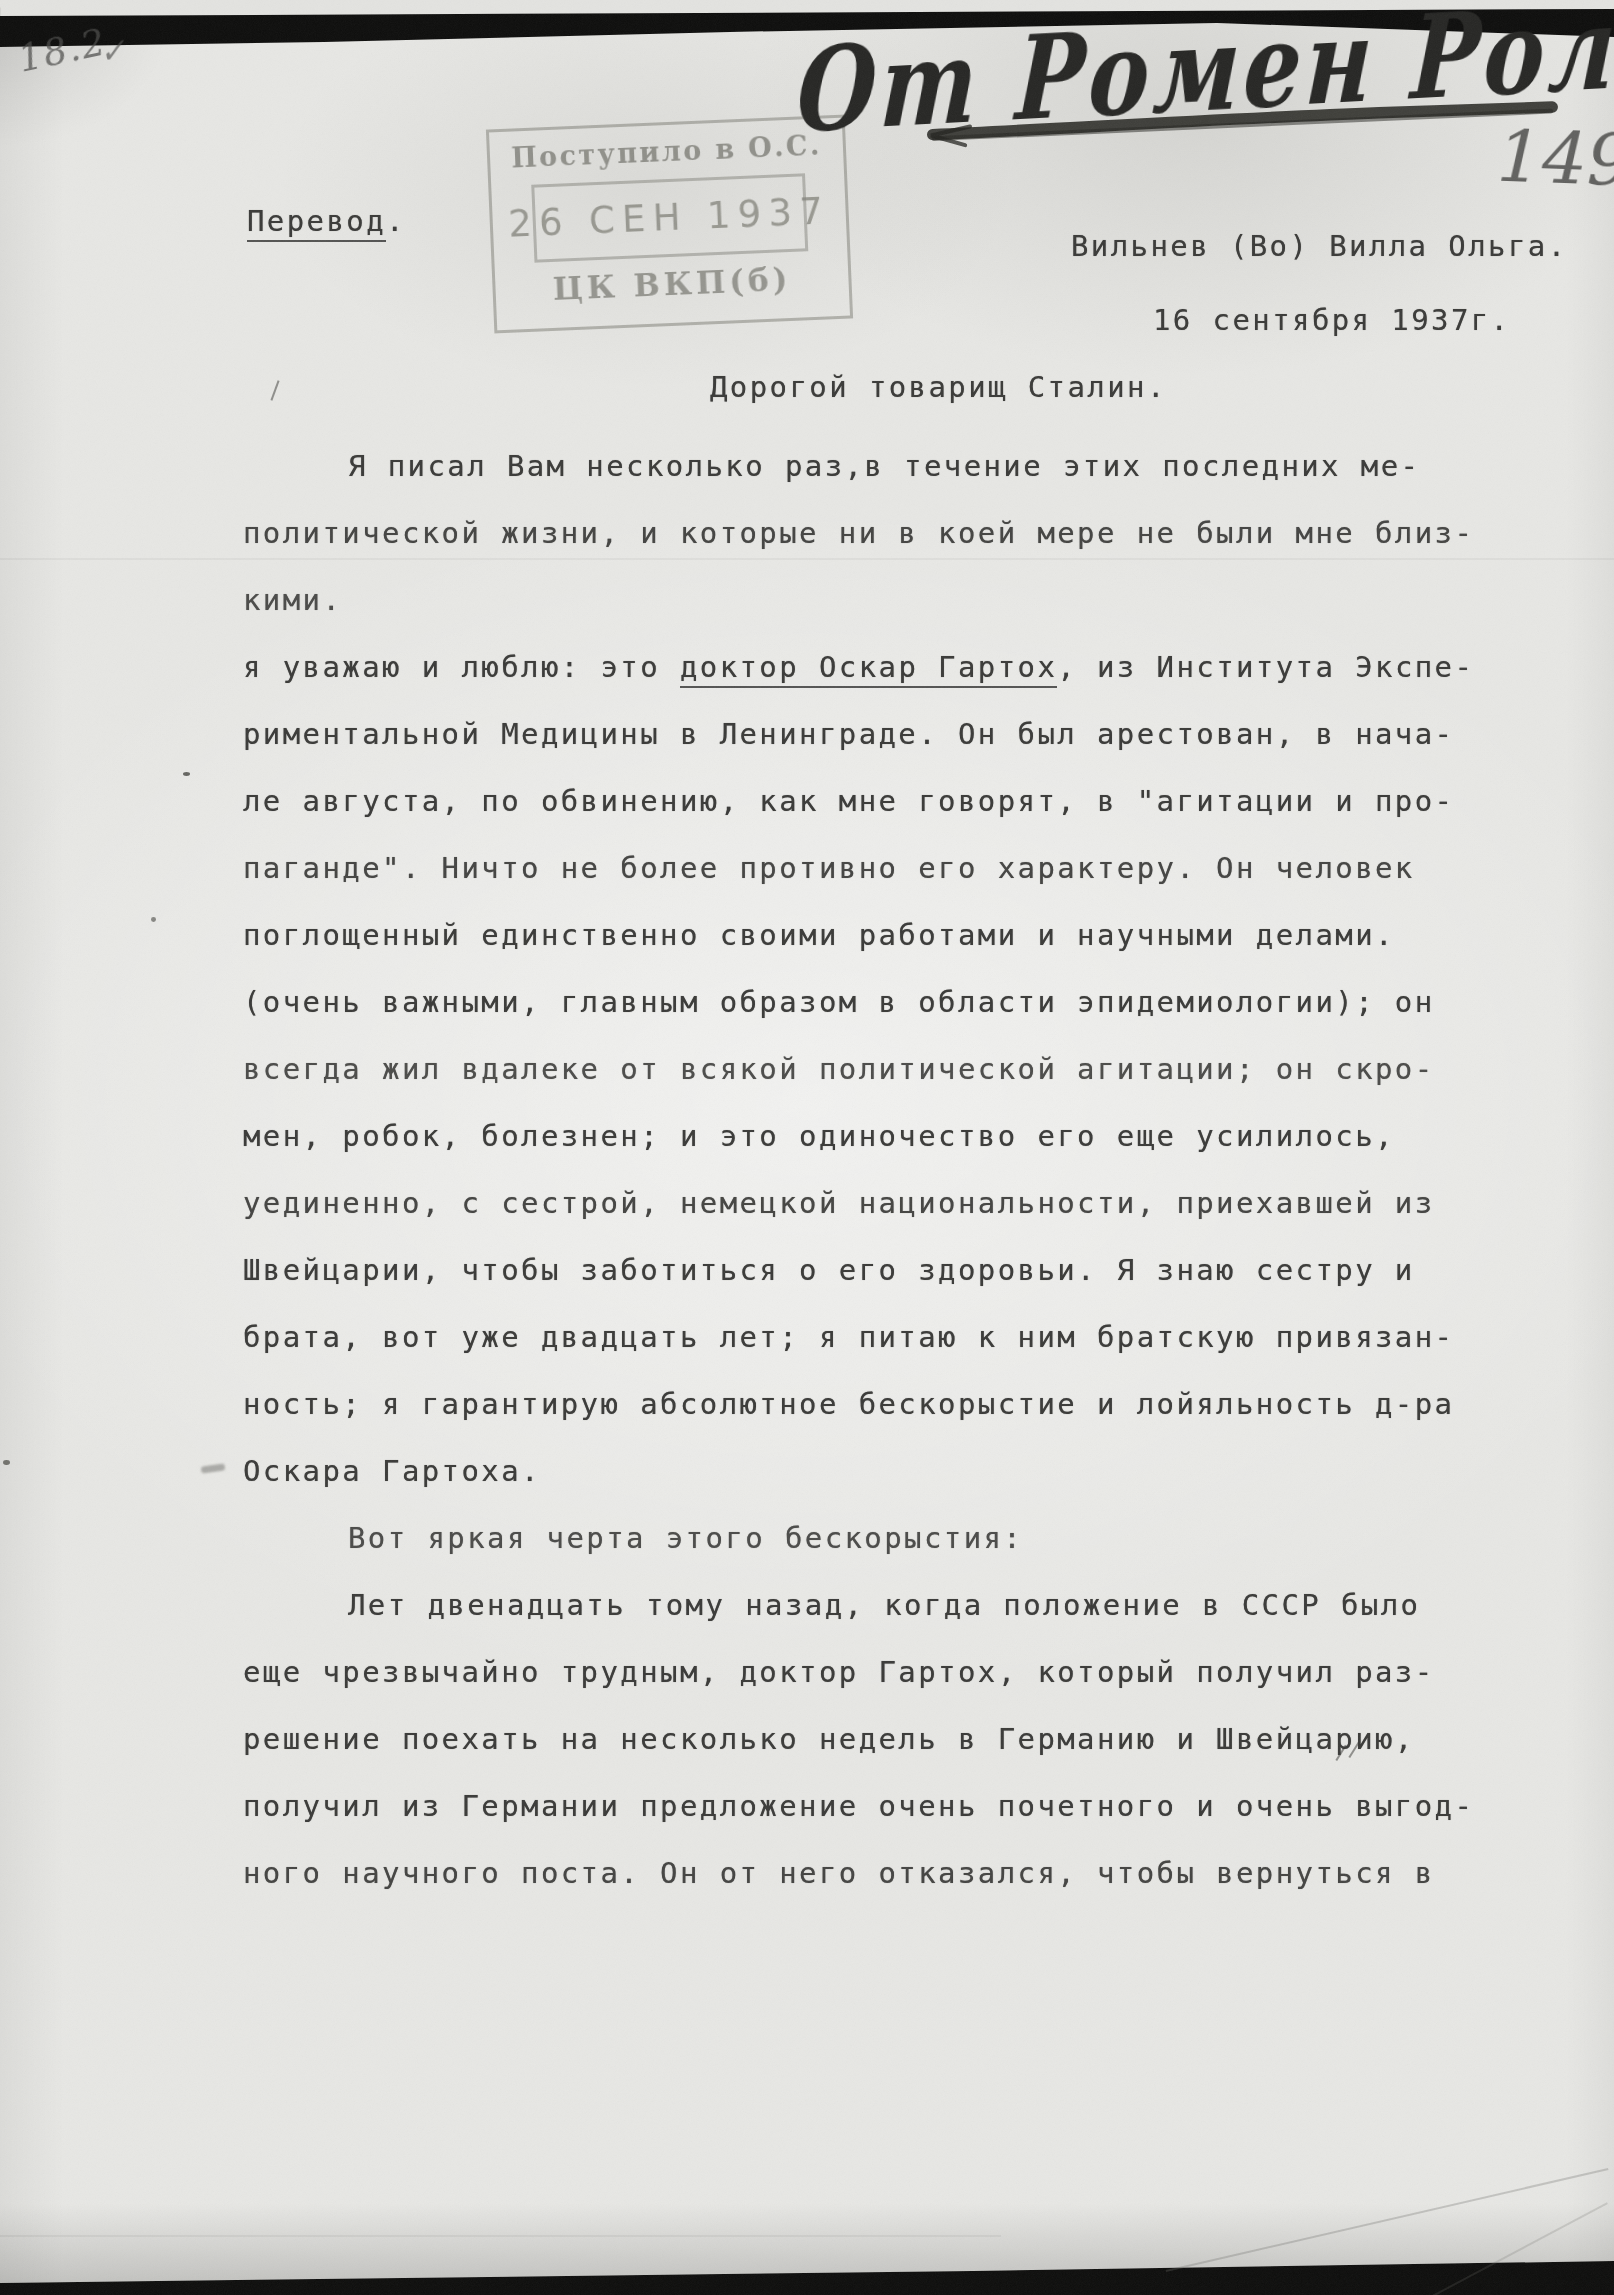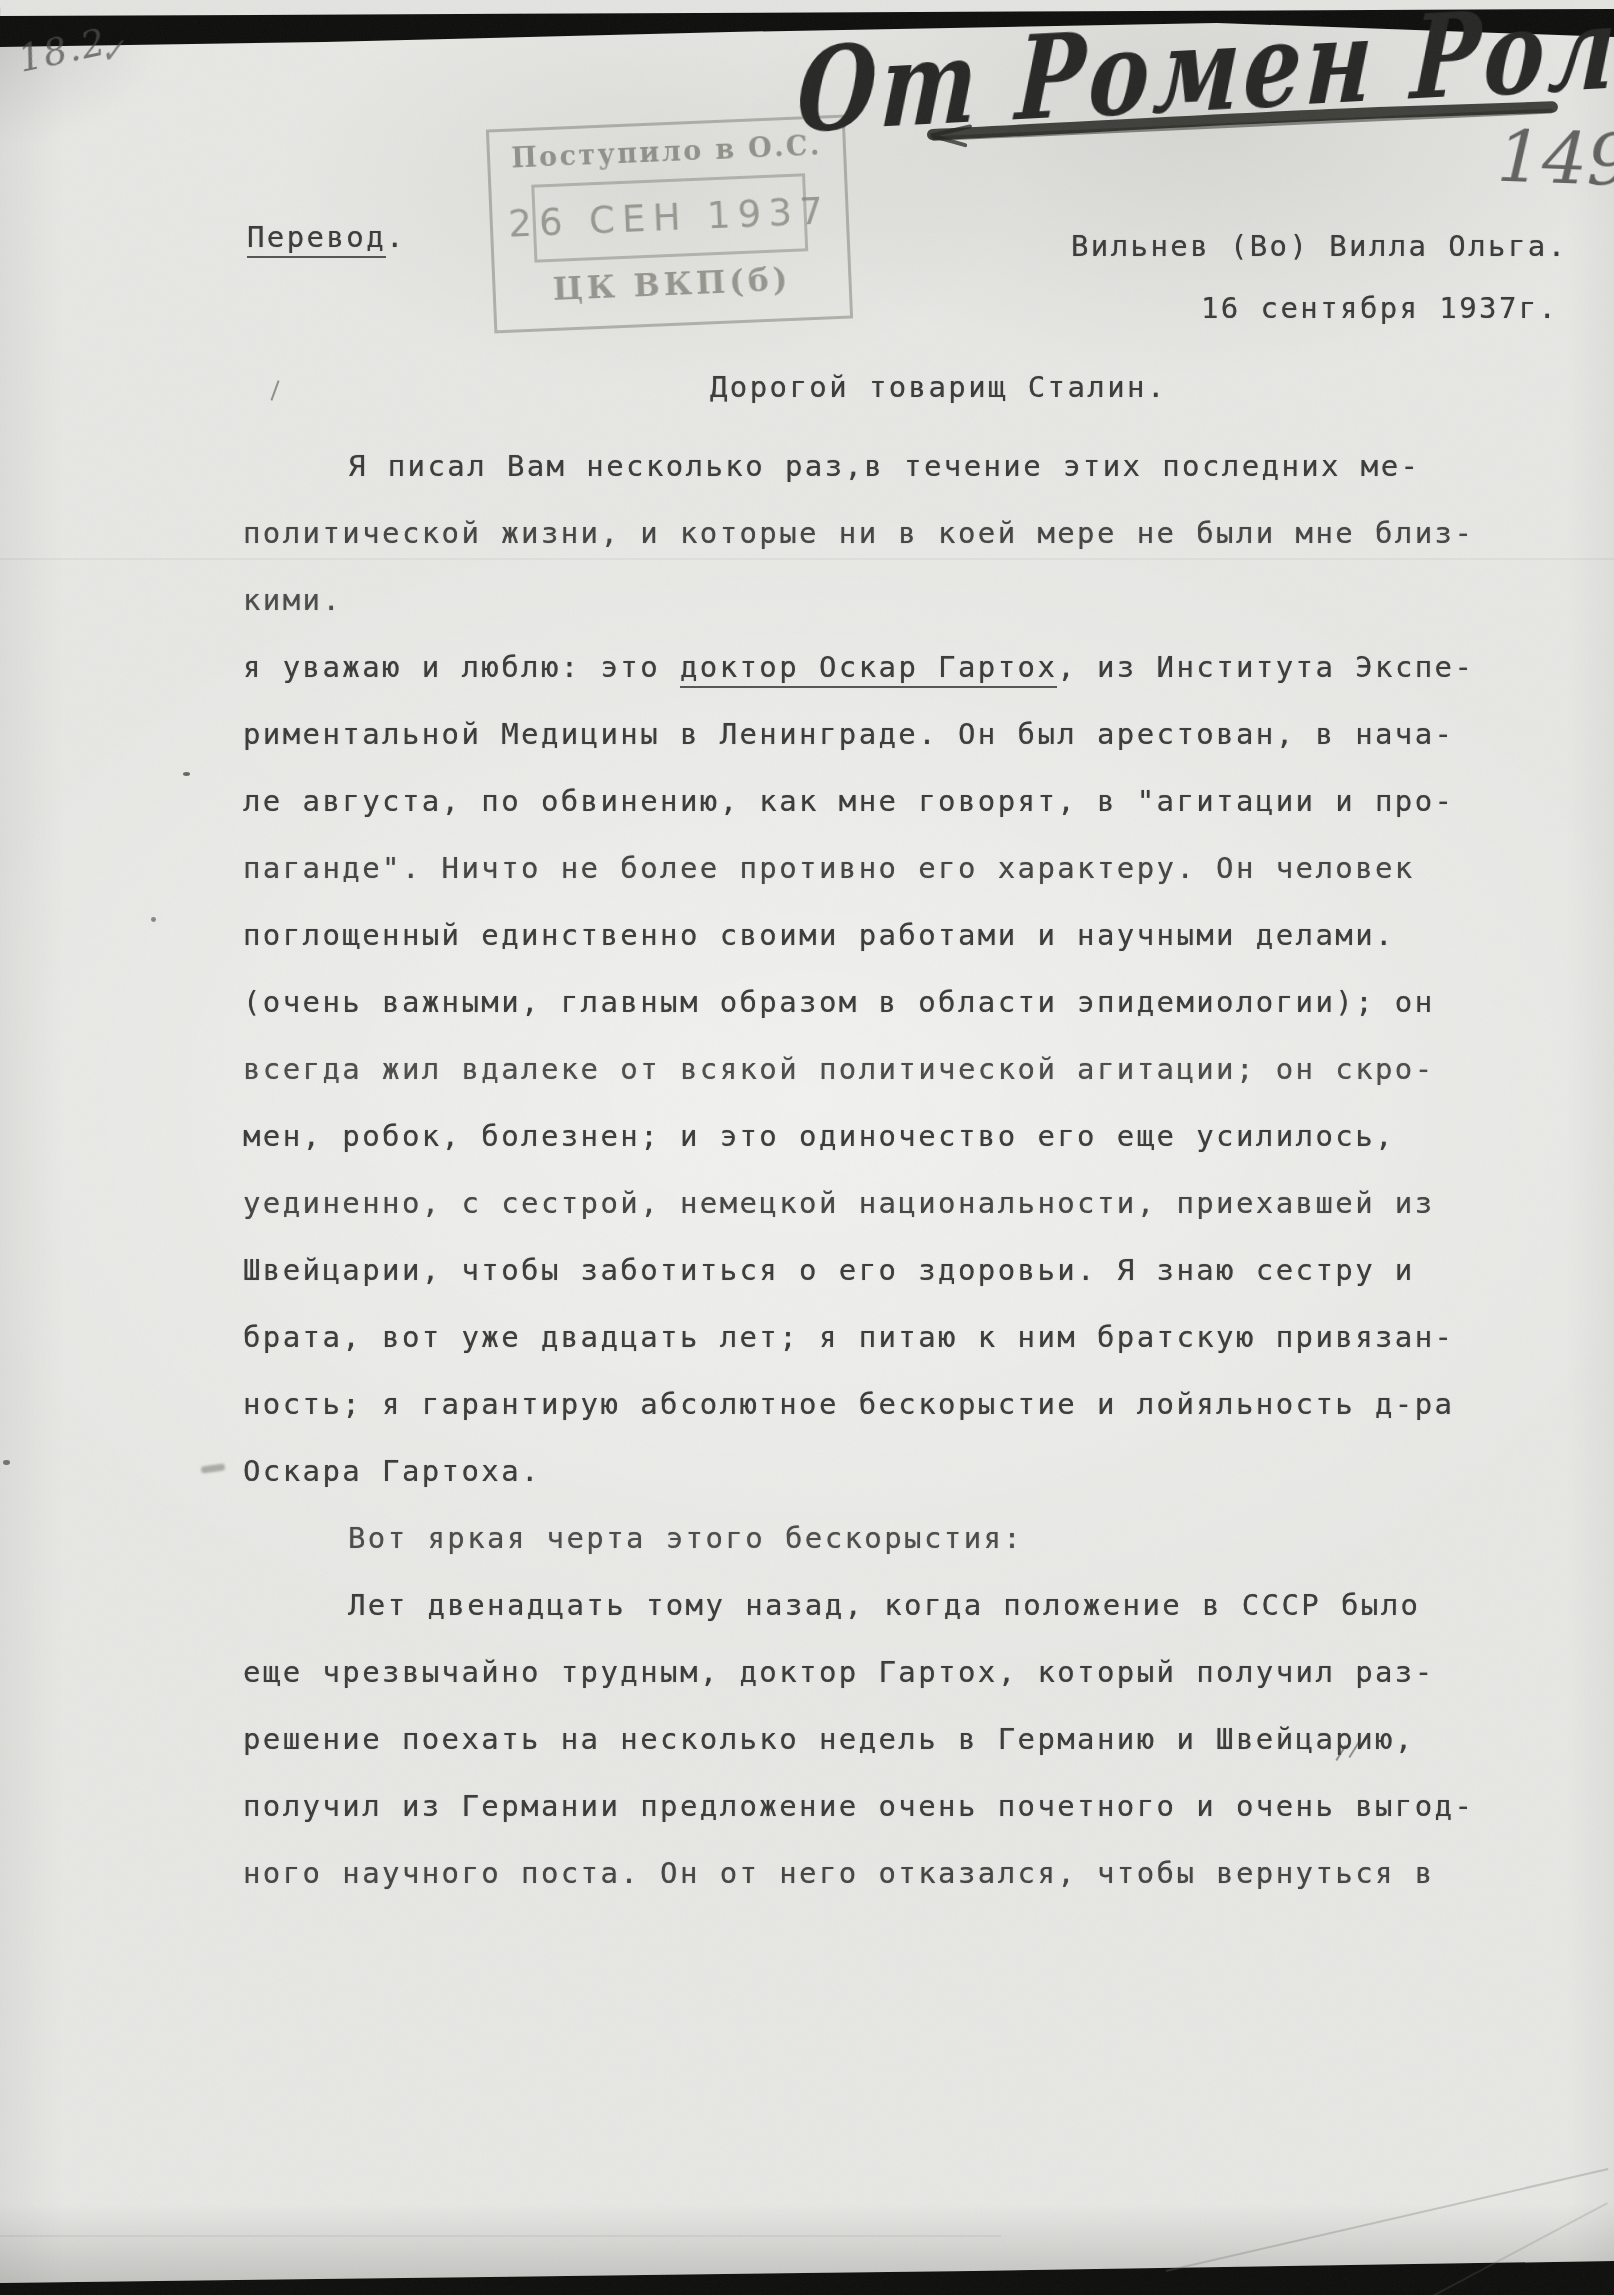--- a/index.html
+++ b/index.html
@@ -57,23 +57,23 @@
                  display:flex;align-items:center;justify-content:center;}
   .stamp-date{font-family:"DejaVu Sans","Liberation Sans",sans-serif;font-size:37px;
               letter-spacing:7.3px;color:rgba(122,122,114,.8);white-space:nowrap;}
   .stamp-line2{margin-top:9.7px;font-family:"DejaVu Serif",serif;font-weight:bold;
                font-size:31px;letter-spacing:4px;color:rgba(118,118,110,.8);}
 
   
   .typed{position:absolute;color:#3a3a38;font-family:"DejaVu Sans Mono",monospace;
          font-size:29px;letter-spacing:2.4px;white-space:pre;
          text-shadow:0 0 0.8px rgba(45,45,43,.6);filter:blur(0.2px);}
-  .translation{left:247px;top:220px;}
+  .translation{left:247px;top:204px;}
   .place-line{left:1071px;top:229px;}
-  .date-line{left:1153px;top:291px;margin-left:48px;}
+  .date-line{left:1153px;top:303px;}
   .salutation{left:710px;top:370px;}
   .letter-body{position:absolute;left:243px;top:433px;width:1314px;color:#3a3a38;
                font-family:"DejaVu Sans Mono",monospace;font-size:29px;letter-spacing:2.4px;
                text-shadow:0 0 0.8px rgba(45,45,43,.6);filter:blur(0.2px);}
   .line{white-space:pre;line-height:67px;height:67px;}
   .line.first{padding-left:105px;}
   .line:nth-child(5n+2){opacity:.94;}
   .line:nth-child(7n+3){opacity:.9;}
   .u{border-bottom:2.4px solid rgba(58,58,56,.85);padding-bottom:1.6px;}
 

